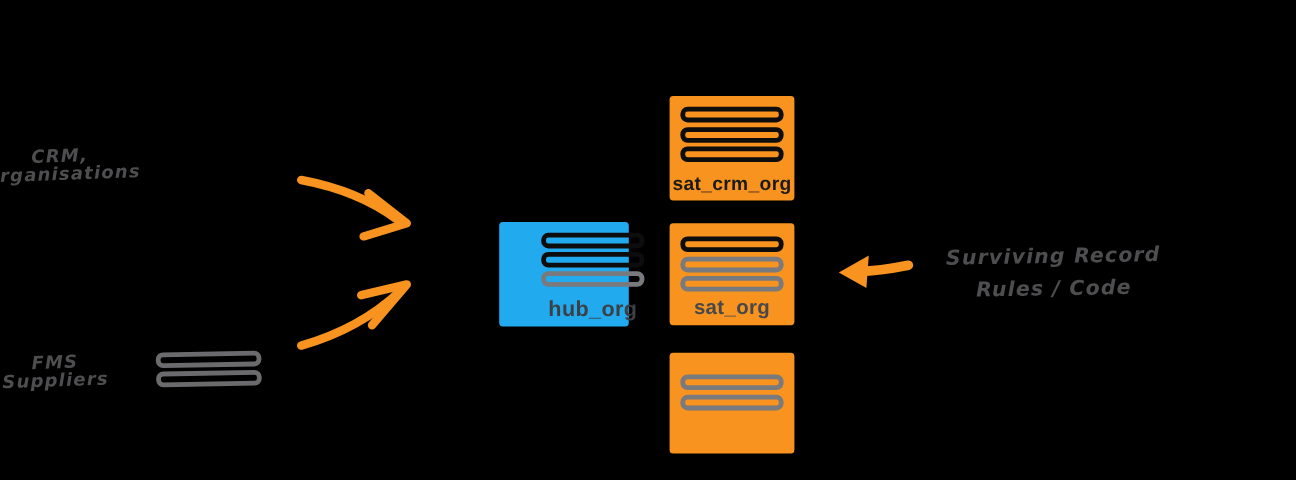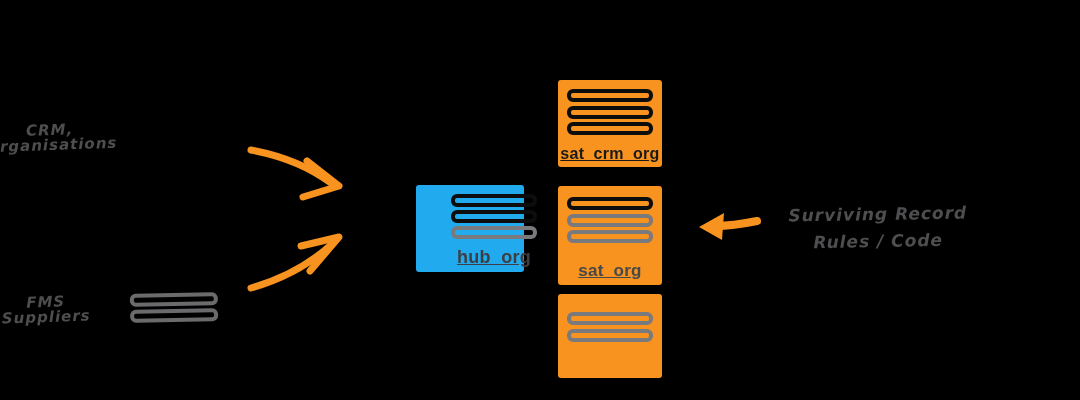--- a/index.html
+++ b/index.html
@@ -26,32 +26,32 @@
   .annot-fms{left:-6px;top:295px;width:104px;font-size:15px;line-height:15px;transform:rotate(-2deg);}
   .annot-surviving{left:768px;top:201px;width:220px;font-size:17px;line-height:27px;transform:rotate(-1deg);}
   
   .node{
     position:absolute;box-sizing:border-box;border-radius:3px;
     display:flex;flex-direction:column;align-items:center;
   }
   .node-hub{left:416px;top:185px;width:108px;height:87px;background:var(--blue);padding-top:9px;padding-left:48px;}
   .node-sat{left:558px;width:104px;background:var(--orange);}
   .node-sat-crm{top:80px;height:87px;padding-top:9px;}
-  .node-sat-org{top:186px;height:99px;padding-top:11px;}
+  .node-sat-org{top:186px;height:85px;padding-top:11px;}
   .node-sat-fin{top:294px;height:84px;padding-top:18px;}
   .bars{display:flex;flex-direction:column;}
   .bar{
     box-sizing:border-box;width:86px;height:13px;margin-bottom:3px;
     border:4px solid var(--bar-black);border-radius:6px;background:transparent;
   }
   .node-sat .bar{margin-bottom:3.5px;}
   .bar--gray{border-color:var(--bar-gray);}
   .node-label{
     margin-top:auto;padding-bottom:4px;font-weight:bold;font-size:17px;
-    letter-spacing:0.3px;color:#47484A;text-decoration:underline;
+    letter-spacing:0.3px;color:#47484A;
   }
   .node-hub .node-label{color:#3C3F44;font-size:18px;}
   .node-sat-crm .node-label{color:#1A1A1A;font-size:16px;}
   .node-sat-fin .node-label{font-size:16px;}
   
   .fms-icon{position:absolute;left:130px;top:293px;transform:rotate(-1deg);}
   .fms-icon .bar{width:88px;border-color:var(--fms-gray);}
   
   .arrows{position:absolute;left:0;top:0;pointer-events:none;}
   .arrow-stroke{fill:none;stroke:var(--orange);stroke-width:7;stroke-linecap:round;stroke-linejoin:round;}

